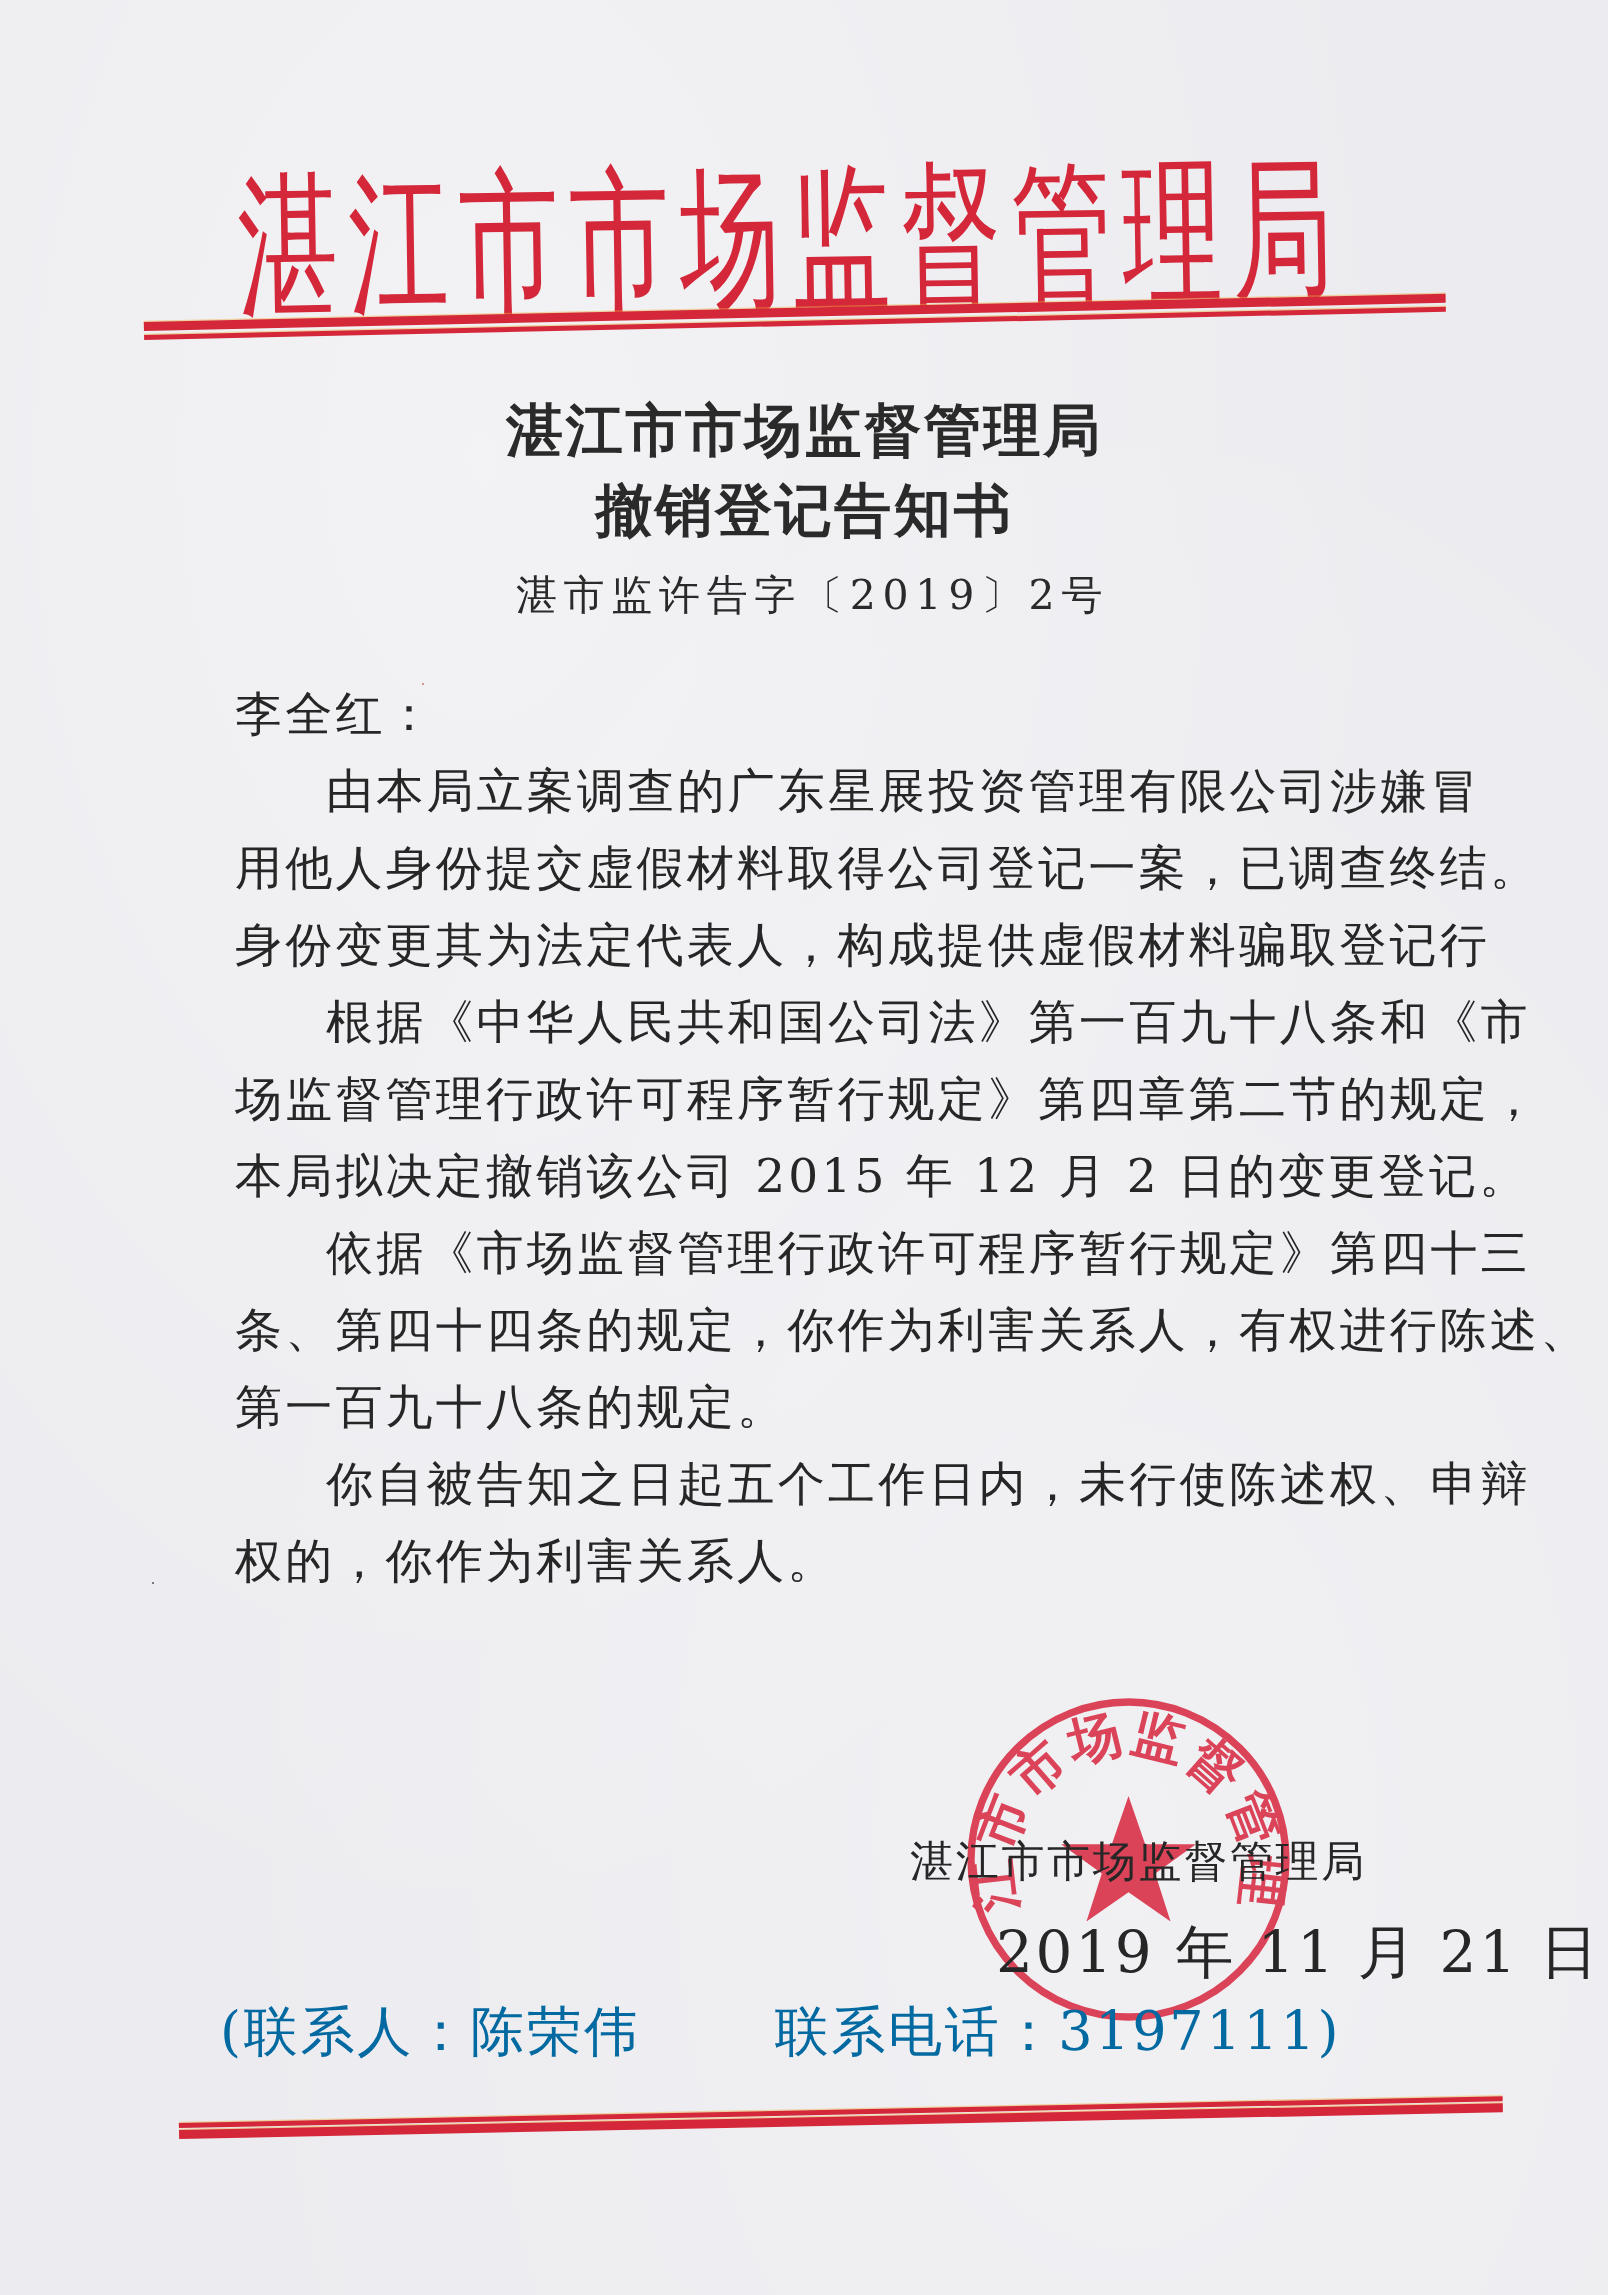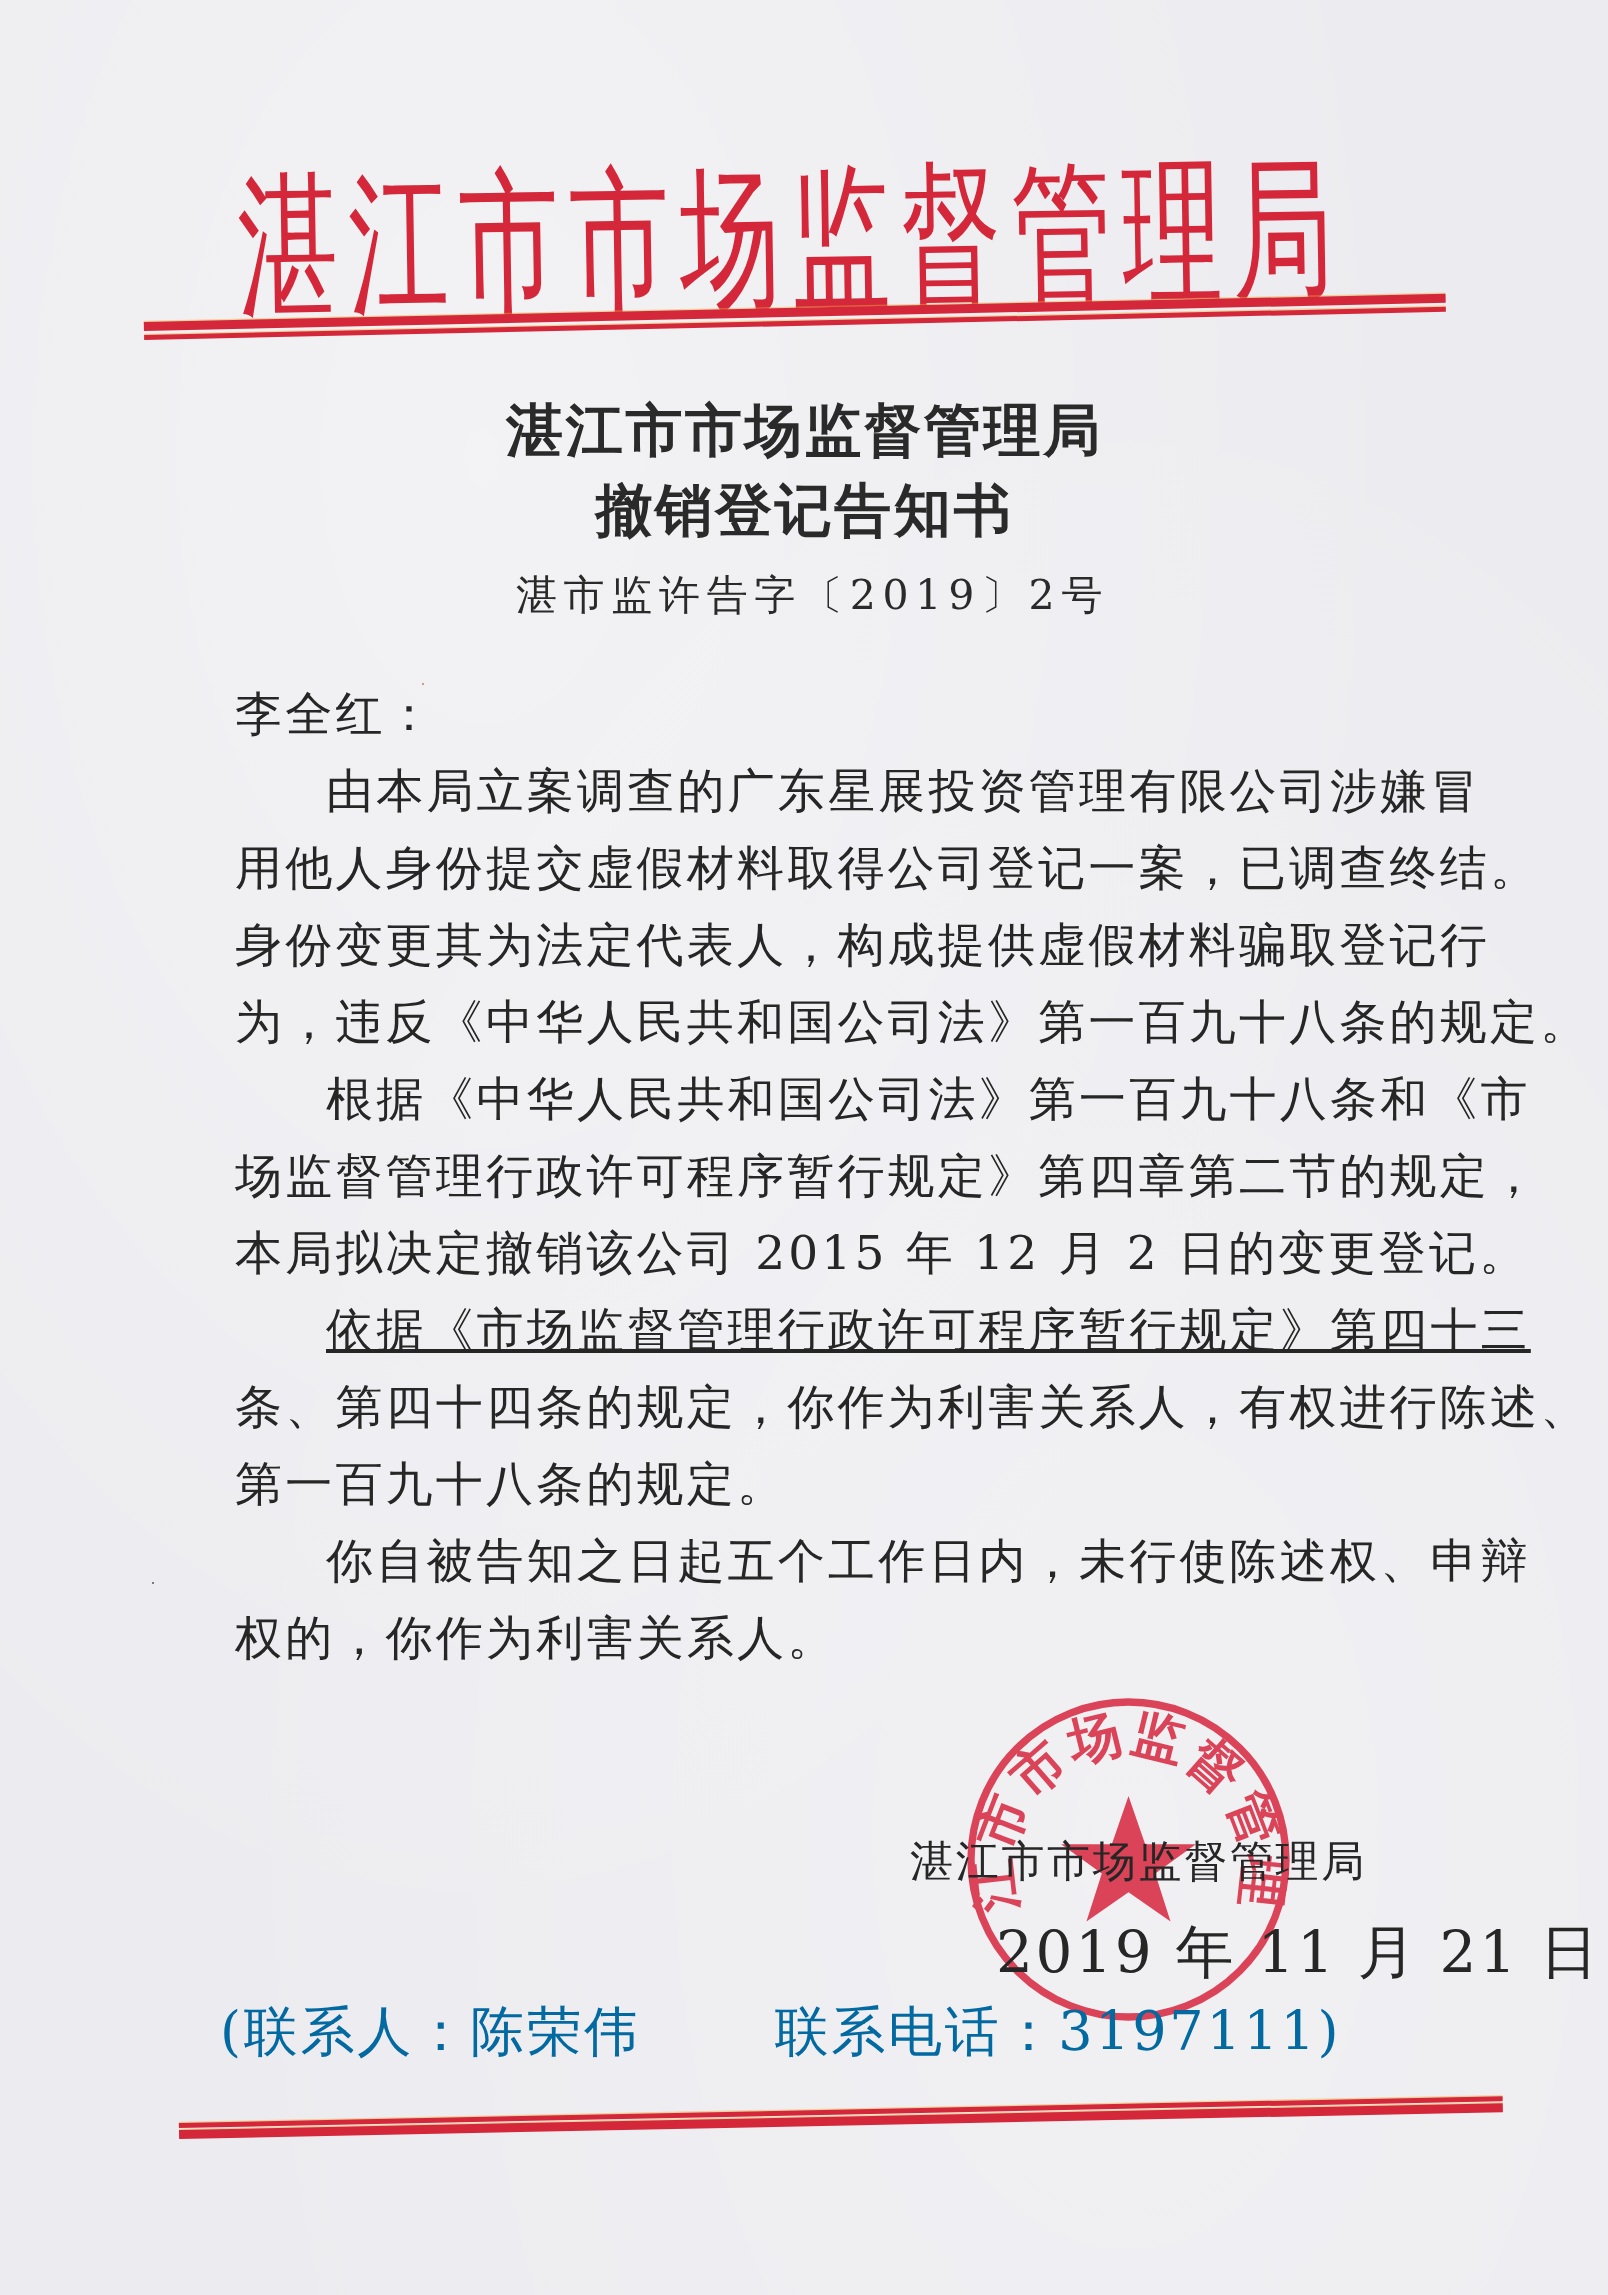--- a/index.html
+++ b/index.html
@@ -101,31 +101,30 @@
 <div class="title title2">撤销登记告知书</div>
 <div class="title docno">湛市监许告字〔2019〕2号</div>
 
 <div class="body">
   <p class="salutation">李全红：</p>
 
   <p style="text-indent:0;">
     <span class="line" style="padding-left:91px;">由本局立案调查的广东星展投资管理有限公司涉嫌冒</span>
     <span class="line">用他人身份提交虚假材料取得公司登记一案，已调查终结。</span>
     <span class="line">身份变更其为法定代表人，构成提供虚假材料骗取登记行</span>
-    <span class="line">为，违反《中华人民共和国公司法》第一百九十八条的规定。</span>
   </p>
 
   <p style="text-indent:0;">
     <span class="line" style="padding-left:91px;">根据《中华人民共和国公司法》第一百九十八条和《市</span>
     <span class="line">场监督管理行政许可程序暂行规定》第四章第二节的规定，</span>
     <span class="line">本局拟决定撤销该公司 2015 年 12 月 2 日的变更登记。</span>
   </p>
 
   <p style="text-indent:0;">
-    <span class="line" style="padding-left:91px;text-decoration:underline;">依据《市场监督管理行政许可程序暂行规定》第四十三</span>
+    <span class="line" style="padding-left:91px;">依据《市场监督管理行政许可程序暂行规定》第四十三</span>
     <span class="line">条、第四十四条的规定，你作为利害关系人，有权进行陈述、</span>
     <span class="line">第一百九十八条的规定。</span>
   </p>
 
   <p style="text-indent:0;">
     <span class="line" style="padding-left:91px;">你自被告知之日起五个工作日内，未行使陈述权、申辩</span>
     <span class="line">权的，你作为利害关系人。</span>
   </p>
 </div>
 

